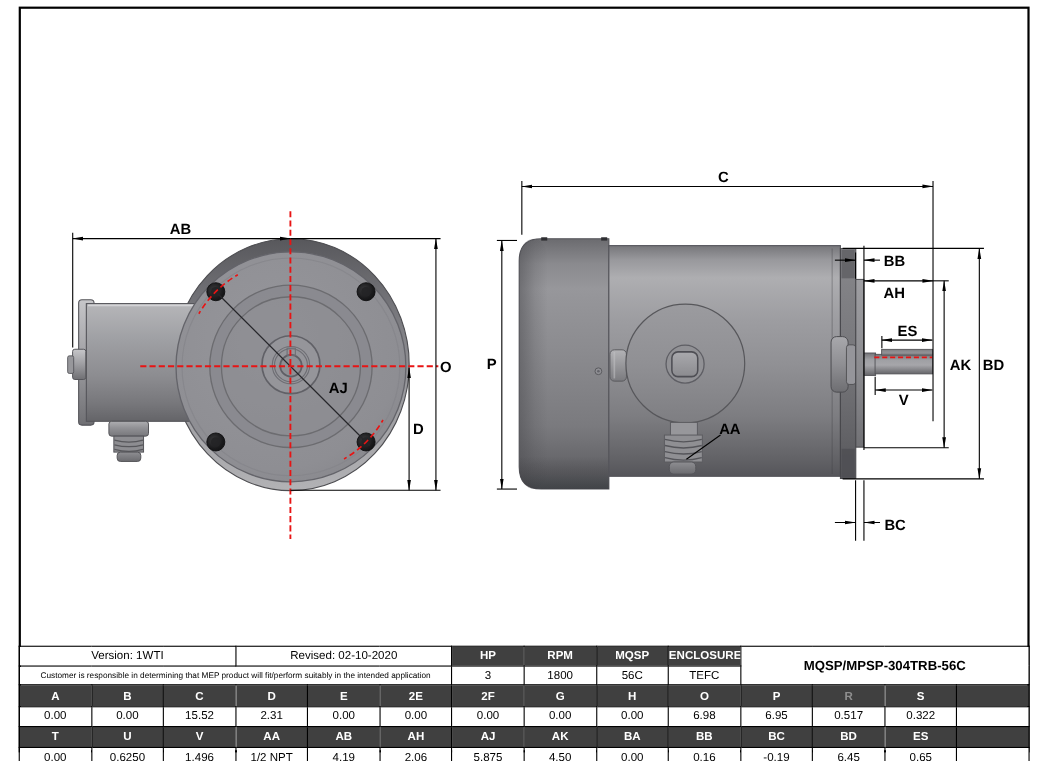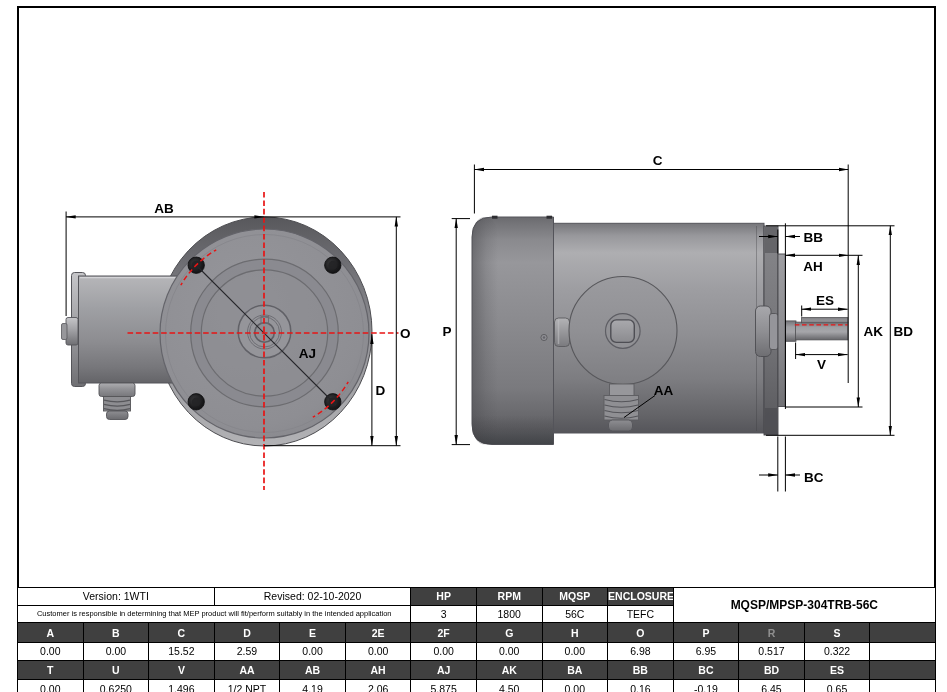--- a/index.html
+++ b/index.html
@@ -357,21 +357,21 @@
       <td class="hdr">O</td>
       <td class="hdr">P</td>
       <td class="hdr hdr-grey">R</td>
       <td class="hdr">S</td>
       <td class="hdr"></td>
     </tr>
     <tr class="r-val">
       <td>0.00</td>
       <td>0.00</td>
       <td>15.52</td>
-      <td>2.59</td>
+      <td>2.31</td>
       <td>0.00</td>
       <td>0.00</td>
       <td>0.00</td>
       <td>0.00</td>
       <td>0.00</td>
       <td>6.98</td>
       <td>6.95</td>
       <td>0.517</td>
       <td>0.322</td>
       <td></td>

